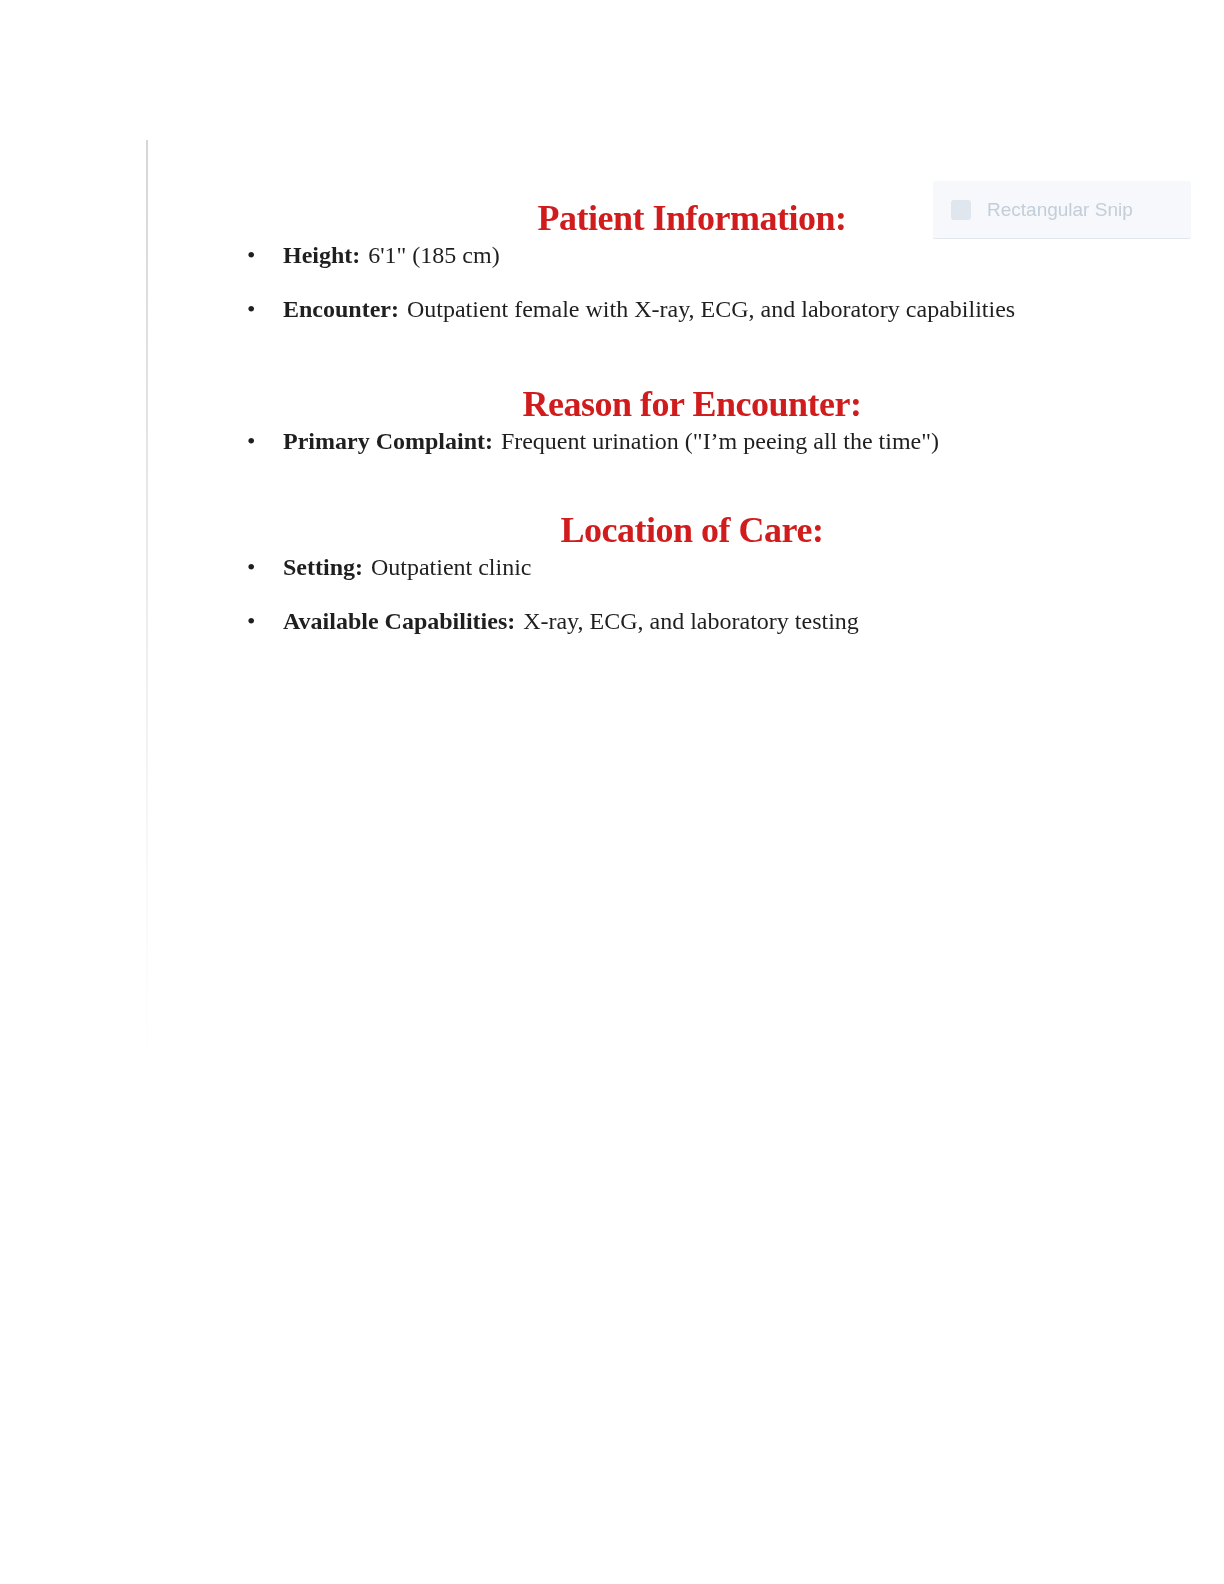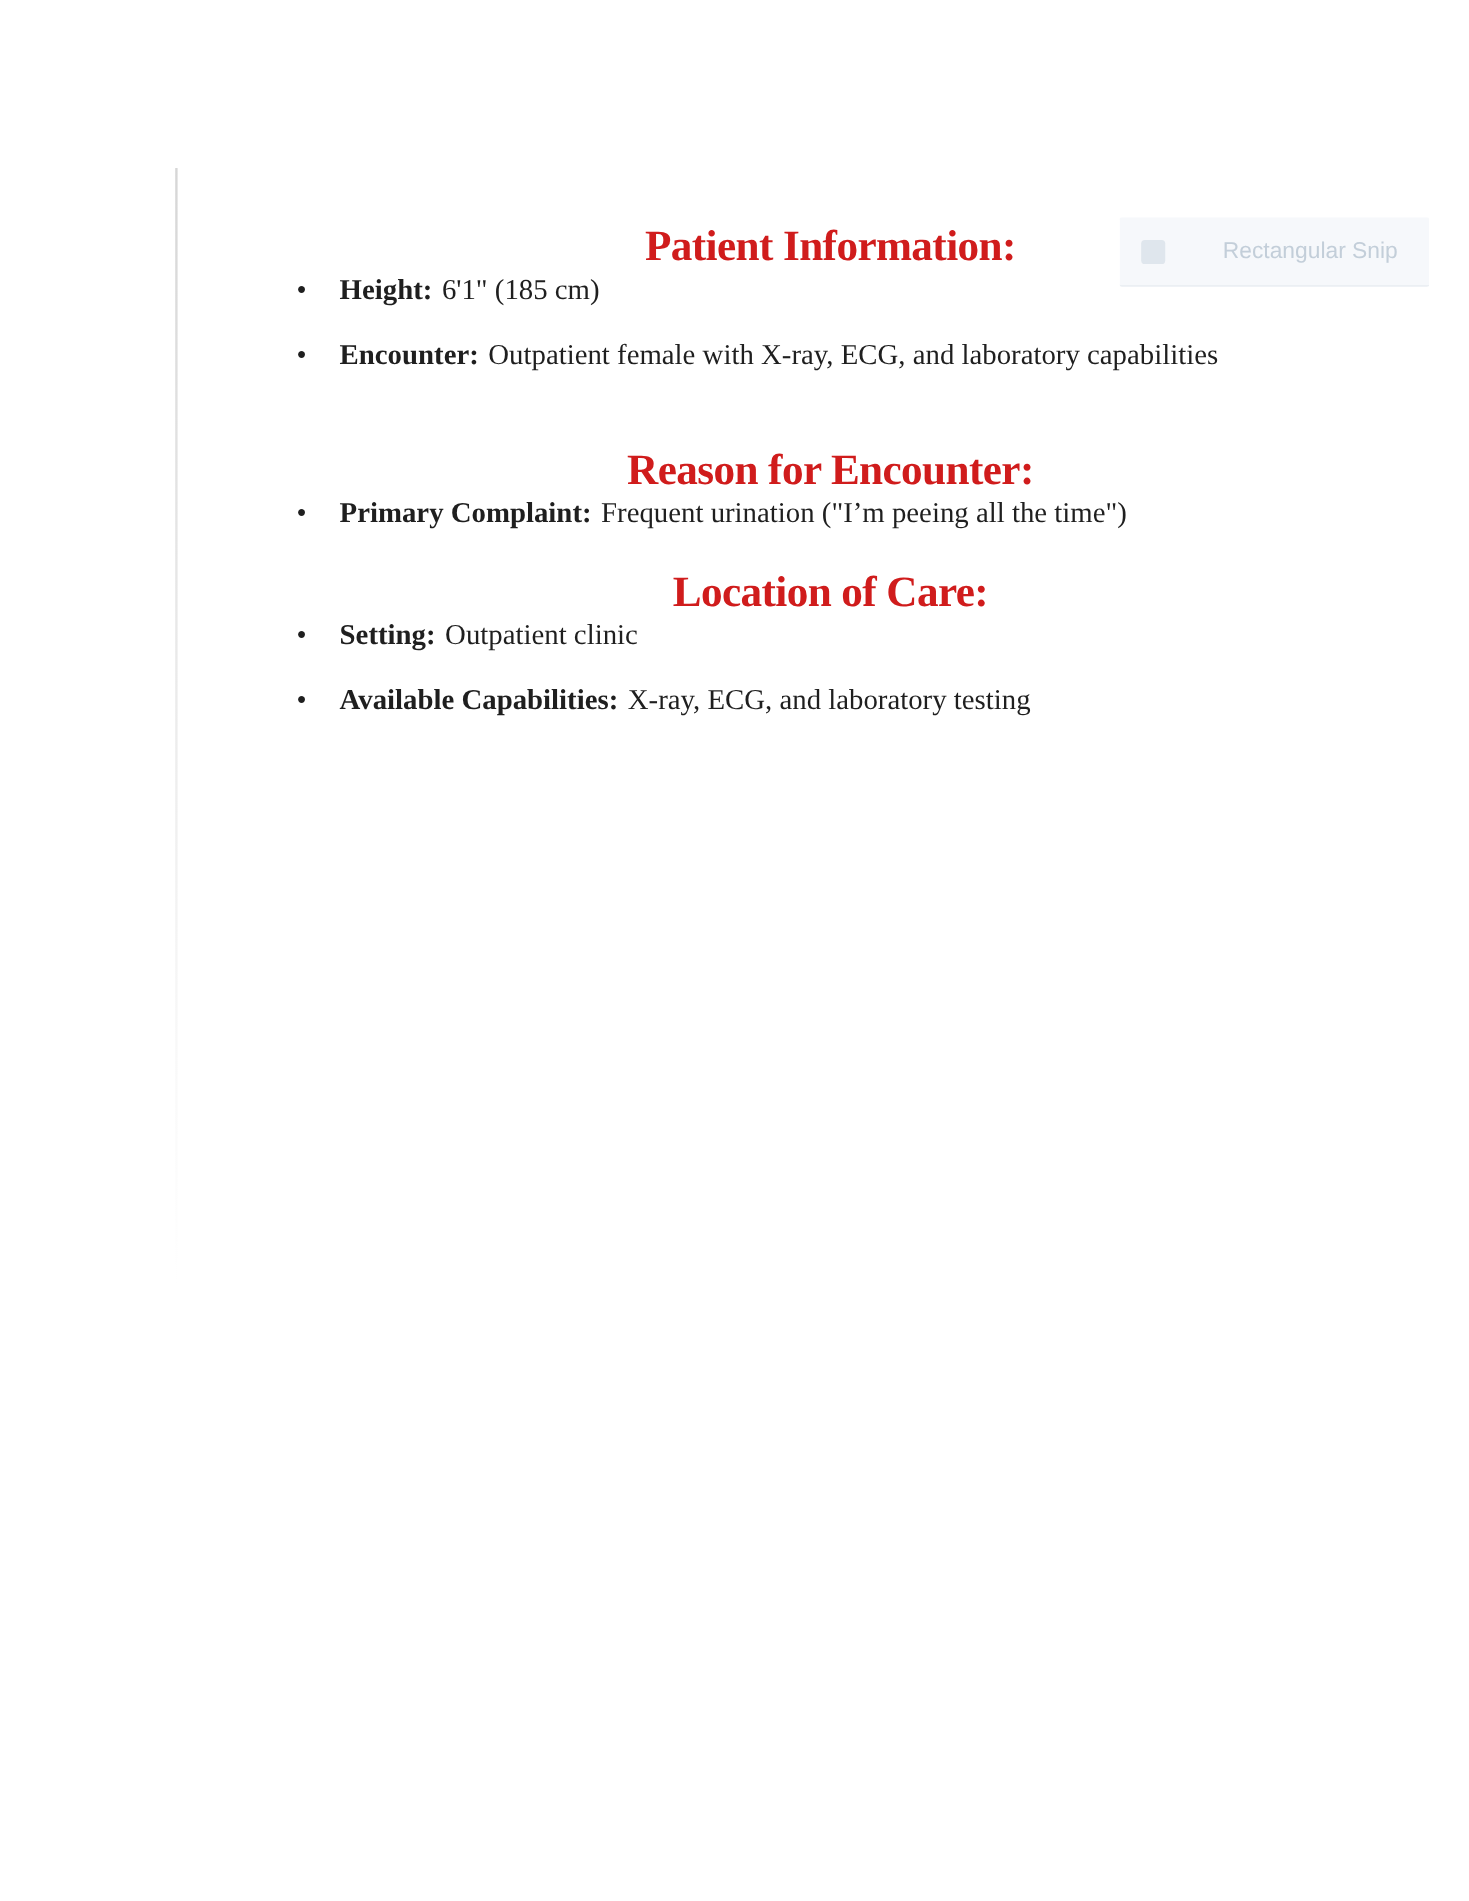--- a/index.html
+++ b/index.html
@@ -33,56 +33,55 @@
     left: 933px;
     top: 181px;
     width: 258px;
     height: 58px;
     display: flex;
     align-items: center;
     padding-left: 18px;
     background: rgba(238, 243, 247, 0.55);
     border-bottom: 1px solid rgba(205, 215, 224, 0.55);
     border-radius: 2px;
-    gap: 32px;
   }
   .ghost-icon {
     width: 20px;
     height: 20px;
     margin-right: 16px;
     border-radius: 3px;
     background: rgba(196, 208, 220, 0.45);
     flex: 0 0 auto;
   }
   .ghost-label {
     font-family: "Liberation Sans", sans-serif;
     font-size: 19px;
     color: rgba(178, 192, 206, 0.75);
     white-space: nowrap;
   }
 
   .content {
     position: absolute;
     left: 245px;
-    top: 0;
+    top: 13px;
     width: 894px;
   }
 
   .section-heading {
     margin: 0;
     font-size: 36px;
     line-height: 42px;
     font-weight: bold;
     text-align: center;
     color: #d01c1c;
     letter-spacing: -0.5px;
   }
   .heading-1 { margin-top: 184px; }
   .heading-2 { margin-top: 58px; }
-  .heading-3 { margin-top: 28px; }
+  .heading-3 { margin-top: 52px; }
 
   ul.bullet-list {
     list-style: none;
     margin: 0;
     padding: 0;
   }
   .list-1 { margin-top: 80px; }
   .list-2 { margin-top: 74px; }
   .list-3 { margin-top: 71px; }
 

